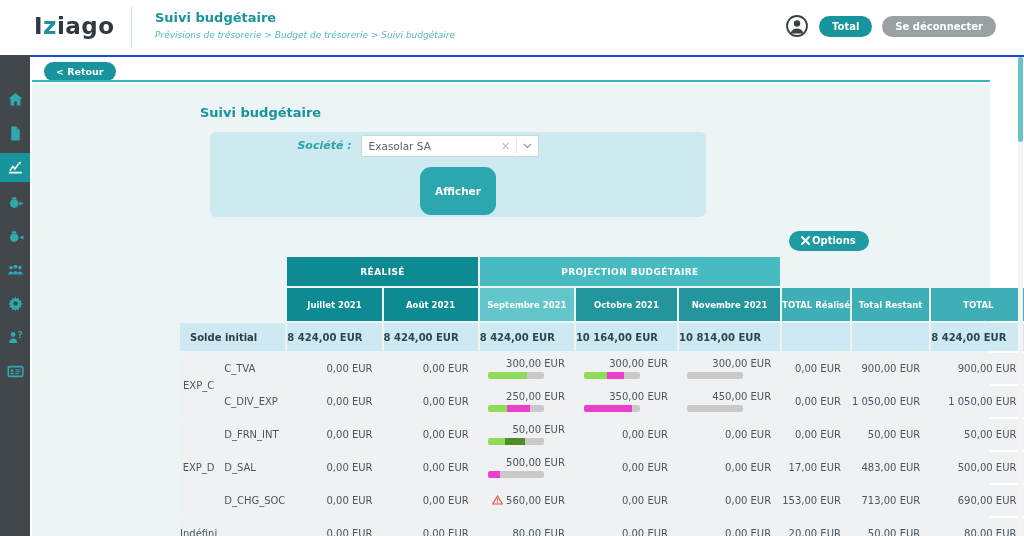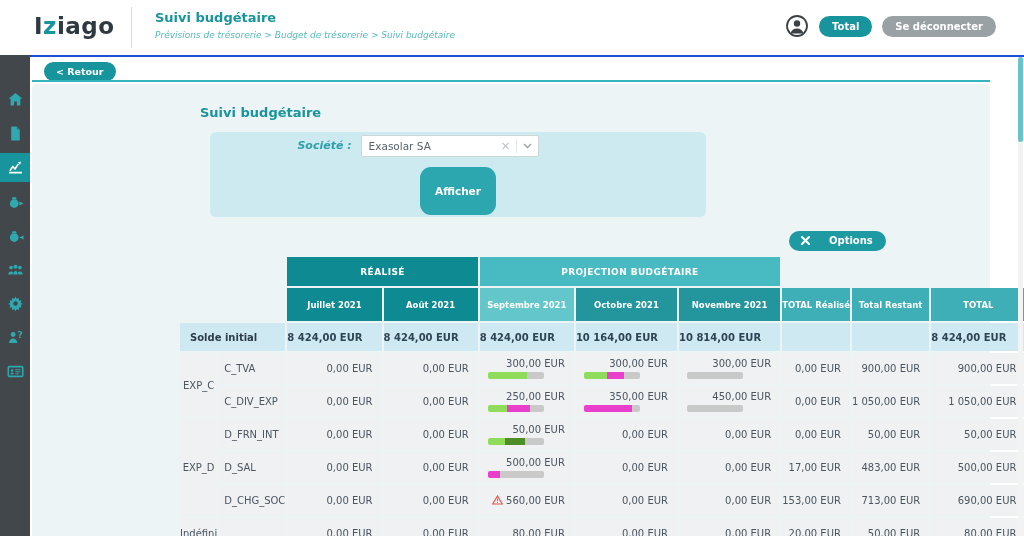--- a/index.html
+++ b/index.html
@@ -49,21 +49,21 @@
   .select .val { flex:1; }
   .sel-clear { color:#b9bfc2; font-size:12px; padding:0 5px; cursor:pointer; }
   .sel-sep { width:1px; height:14px; background:#e0e4e6; }
   .sel-chevron { padding:0 6px; color:#9aa3a8; display:flex; }
   .btn-show { background:#2da7af; color:#fff; border:none; border-radius:11px; font-size:10.5px;
     font-weight:bold; padding:18px 15px; font-family:inherit; cursor:pointer; }
 
   
   .btn-options { position:absolute; left:757px; top:147px; background:#1d9aa2; color:#fff; border:none;
     border-radius:11px; font-size:10px; font-weight:bold; padding:4px 13px 5px 11px; font-family:inherit;
-    display:flex; align-items:center; gap:18px; cursor:pointer; }
+    display:flex; align-items:center; gap:1px; cursor:pointer; }
 
   
   .table-wrap { position:absolute; left:144px; top:171px; }
   table { border-collapse:separate; border-spacing:2px; table-layout:fixed; }
   th, td { overflow:hidden; }
   th { color:#fff; font-weight:bold; text-align:center; font-size:8.5px; white-space:nowrap; }
   .banner-realise { background:#0e8a93; height:29px; font-size:9px; letter-spacing:.4px; }
   .banner-proj { background:#48bac1; height:29px; font-size:9px; letter-spacing:.4px; }
   .mh { height:33px; }
   .mh-0, .mh-1 { background:#0e8a93; }

